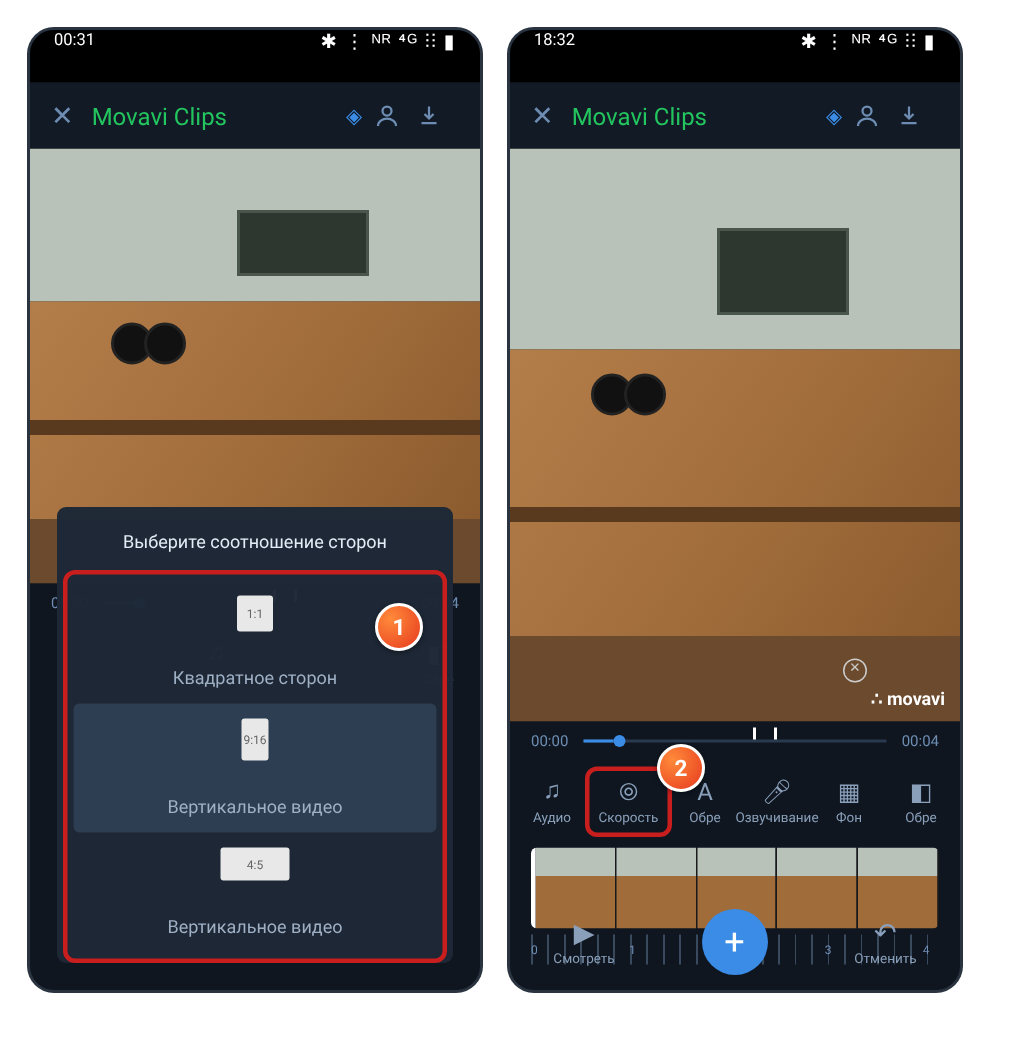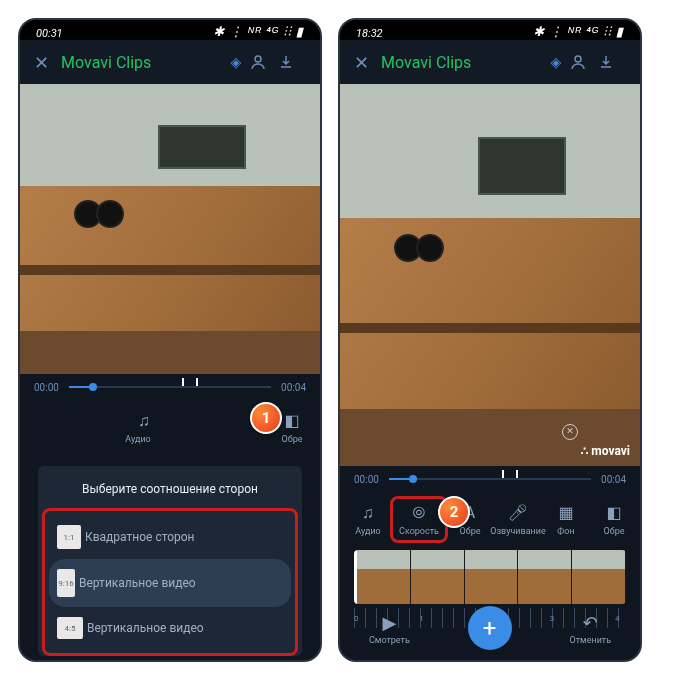--- a/index.html
+++ b/index.html
@@ -16,29 +16,28 @@
   .phone {
     width: 300px;
     height: 640px;
     background: #0f1620;
     border-radius: 16px;
     position: relative;
     overflow: hidden;
     box-shadow: 0 0 0 2px #2a3340;
   }
   .status-bar {
-    height: 20px;
+    height: 35px;
     display: flex;
-    align-items: flex-end;
+    align-items: flex-start;
     justify-content: space-between;
     padding: 0 16px;
     color: #fff;
     font-size: 11px;
     background: #000;
-    font-style: italic;
   }
   .status-icons { font-size: 13px; letter-spacing: 1px; }
   .app-header {
     height: 44px;
     display: flex;
     align-items: center;
     padding: 0 14px;
     background: #121a26;
     color: #6e8db3;
   }
@@ -78,38 +77,38 @@
     font-size: 10px; color:#6e8db3; position:relative;
   }
   .timeline-row .t-end { margin-left:auto; }
   .track { flex:1; height:2px; background:#2a3a4e; margin:0 10px; position:relative; }
   .track::before{content:"";position:absolute;left:0;width:10%;height:2px;background:#3a8ce6;top:0;}
   .track .dot{position:absolute;left:10%;top:-3px;width:8px;height:8px;border-radius:50%;background:#3a8ce6;}
   .in-out{position:absolute;left:54%;top:4px;width:12px;height:8px;border-left:2px solid #fff;border-right:2px solid #fff;}
 
   
   .dialog {
-    position:absolute; left:18px; right:18px; bottom:4px;
+    position:absolute; left:18px; right:18px; bottom:18px;
     background: rgba(30,40,54,0.98); border-radius:6px; padding-top:12px;
   }
   .dialog-title { text-align:center; color:#e4edf7; font-size:12px; padding:4px 0 12px; }
   .ratio-list { border:3px solid #c81e1e; border-radius:8px; padding:4px; margin:0 4px;}
   .ratio-item {
-    display:flex; align-items:center; gap:4px; padding:10px 8px;
-    color:#9fb0c5; font-size:12px;
-  }
-  .ratio-item.selected { background:#2d3d52; border-radius:16px; }
+    display:flex; align-items:center; gap:24px; padding:10px 8px;
+    color:#9fb0c5; font-size:12px;flex-direction:column;
+  }
+  .ratio-item.selected { background:#2d3d52; border-radius:4px; }
   .ratio-box {
     width:30px; height:24px; background:#e8e8e8; border-radius:2px;
     display:flex;align-items:center;justify-content:center;
     font-size:8px; color:#666;
   }
   .ratio-box.sq{width:24px;height:24px;}
   .ratio-box.vert{width:18px;height:28px;}
-  .ratio-box.r45{width:26px;height:22px;text-align:right;}
+  .ratio-box.r45{width:46px;height:22px;text-align:right;}
   .ratio-box.wide{width:32px;height:18px;}
   .cancel { text-align:center; color:#3a8ce6; font-size:13px; font-weight:600; padding:14px 0 12px; letter-spacing:1px; }
 
   
   .toolbar {
     display:flex; height:54px; align-items:center; color:#8aa0ba;
     padding:0 4px; font-size:9px; gap:0;
   }
   .tool { flex:1; min-width:48px; display:flex; flex-direction:column; align-items:center; gap:4px; position:relative;}
   .tool .ico { font-size:16px; }

